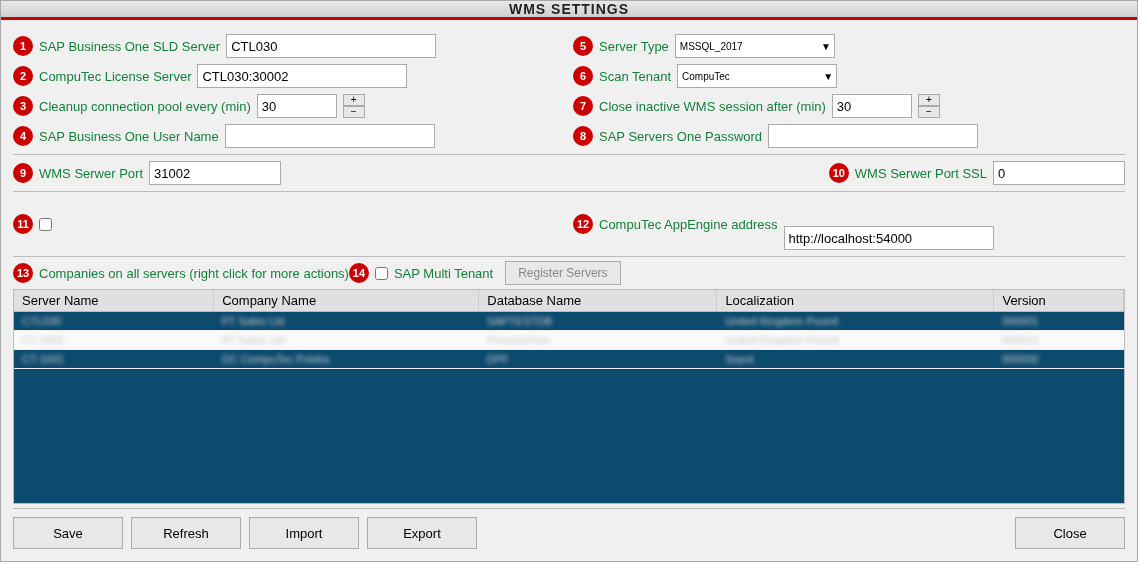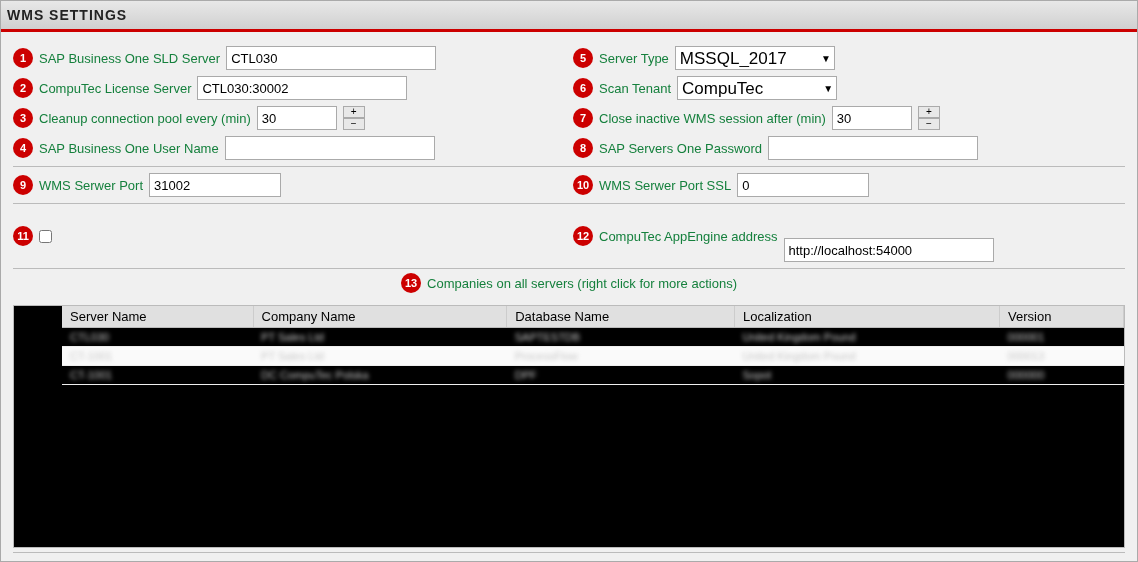--- a/index.html
+++ b/index.html
@@ -14,21 +14,21 @@
     .main-window {
       width: 1138px;
       height: 562px;
       background: #f0f0f0;
       border: 1px solid #aaa;
       display: flex;
       flex-direction: column;
     }
     .title-bar {
       background: linear-gradient(to bottom, #e8e8e8, #d0d0d0);
-      padding: 6px;
+      text-align: center;
       font-size: 14px;
       font-weight: bold;
       border-bottom: 3px solid #cc0000;
       color: #222;
       letter-spacing: 1px;
     }
     .content {
       flex: 1;
       padding: 8px 12px;
       display: flex;
@@ -106,21 +106,21 @@
     .dropdown-wrapper {
       display: flex;
       align-items: center;
       position: relative;
     }
     select {
       height: 24px;
       border: 1px solid #aaa;
       background: white;
       padding: 2px 20px 2px 4px;
-      font-size: 17px;
+      font-size: 10px;
       appearance: none;
       -webkit-appearance: none;
       width: 160px;
     }
     .dropdown-arrow {
       position: absolute;
       right: 4px;
       top: 50%;
       transform: translateY(-50%);
       pointer-events: none;
@@ -130,22 +130,21 @@
       flex: 1;
       display: flex;
       flex-direction: column;
       border-bottom: 1px solid #bbb;
       padding: 4px 0;
     }
     .companies-header {
       display: flex;
       align-items: center;
       justify-content: flex-start;
-      margin-bottom: 12px;
-      flex-direction: column;
+      margin-bottom: 4px;
     }
     .companies-header-left {
       display: flex;
       align-items: center;
       gap: 6px;
     }
     .companies-header-right {
       display: flex;
       align-items: center;
       gap: 12px;
@@ -155,23 +154,22 @@
       padding: 0 12px;
       border: 1px solid #aaa;
       background: #e8e8e8;
       cursor: pointer;
       font-size: 12px;
       color: #888;
     }
     .table-wrapper {
       flex: 1;
       border: 1px solid #bbb;
-      background: #000000;
+      background: #0c4a6e;
       overflow: auto;
-      padding-left: 48px;
     }
     table {
       width: 100%;
       border-collapse: collapse;
     }
     thead tr {
       background: #e0e0e0;
     }
     th {
       text-align: left;
@@ -304,21 +302,21 @@
       </div>
     </div>
 
     <div class="section">
       <div class="row">
         <div class="field-group">
           <span class="badge">9</span>
           <span class="field-label">WMS Serwer Port</span>
           <input type="text" class="port" value="31002" style="">
         </div>
-        <div class="field-group right" style="justify-content: flex-start; gap:6px;">
+        <div class="field-group right" style="justify-content: flex-end; gap:6px;">
           <span class="badge">10</span>
           <span class="field-label">WMS Serwer Port SSL</span>
           <input type="text" class="port" value="0" style="">
         </div>
       </div>
     </div>
 
     <div class="section">
       <div class="row">
         <div class="field-group">
@@ -331,20 +329,28 @@
           <input type="text" class="url" value="http://localhost:54000" style="">
         </div>
       </div>
     </div>
 
     <div class="companies-section">
       <div class="companies-header">
         <div class="companies-header-left">
           <span class="badge">13</span>
           <span class="field-label">Companies on all servers (right click for more actions)</span>
+        </div>
+        <div class="companies-header-right">
+          <div class="inline-row">
+            <span class="badge">14</span>
+            <input type="checkbox" style="">
+            <span class="field-label">SAP Multi Tenant</span>
+          </div>
+          <button class="register-btn">Register Servers</button>
         </div>
       </div>
       <div class="table-wrapper">
         <table>
           <thead>
             <tr>
               <th>Server Name</th>
               <th>Company Name</th>
               <th>Database Name</th>
               <th>Localization</th>
@@ -371,15 +377,23 @@
               <td><span class="blurred-text">DC CompuTec Polska</span></td>
               <td><span class="blurred-text">DPF</span></td>
               <td><span class="blurred-text">Sopot</span></td>
               <td><span class="blurred-text">000000</span></td>
             </tr>
           </tbody>
         </table>
       </div>
     </div>
 
+    <div class="footer-buttons">
+      <button class="footer-btn">Save</button>
+      <button class="footer-btn">Refresh</button>
+      <button class="footer-btn">Import</button>
+      <button class="footer-btn">Export</button>
+      <div class="spacer"></div>
+      <button class="footer-btn">Close</button>
+    </div>
 
   </div>
 </div>
 
 </body></html>

